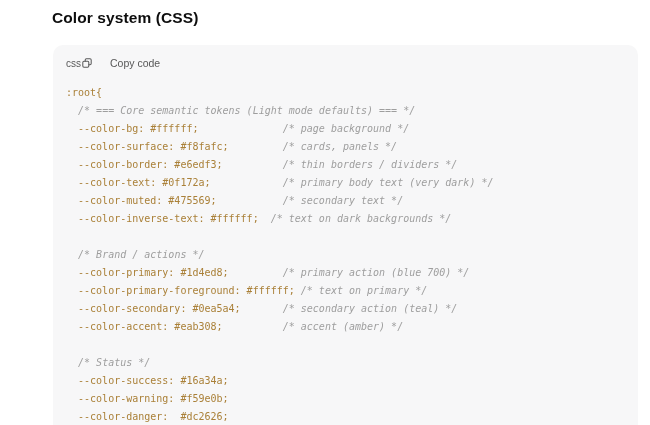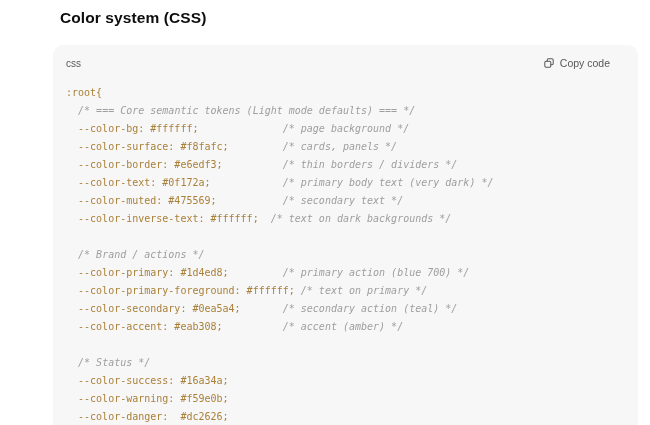--- a/index.html
+++ b/index.html
@@ -5,50 +5,49 @@
   html,body{margin:0;padding:0;}
   body{
     width:650px;height:425px;
     background:#ffffff;
     font-family:"Liberation Sans",sans-serif;
     overflow:hidden;
     position:relative;
   }
   .page-title{
     position:absolute;
-    left:60px;top:9px;
+    left:52px;top:9px;
     margin:0;
     font-size:15.5px;
     font-weight:700;
     color:#0d0d0d;
     letter-spacing:.1px;
   }
   .code-block{
     position:absolute;
     left:53px;top:45px;
     width:585px;height:400px;
     background:var(--block-bg,#f7f7f8);
     border-radius:10px;
     box-sizing:border-box;
   }
   .code-header{
     display:flex;
     align-items:center;
-    justify-content:space-between;
     padding:9px 28px 0 13px;
     height:18px;
   }
   .lang-label{
     font-size:10px;
     color:var(--header-text,#585858);
   }
   .copy-btn{
     display:flex;
     align-items:center;
-    gap:5px;
+    gap:17px;
     background:none;
     border:none;
     padding:0;
     margin:0;
     font-family:"Liberation Sans",sans-serif;
     font-size:10.5px;
     color:var(--header-text,#585858);
     cursor:pointer;
   }
   .copy-btn .icon{display:inline-flex;align-items:center;}

